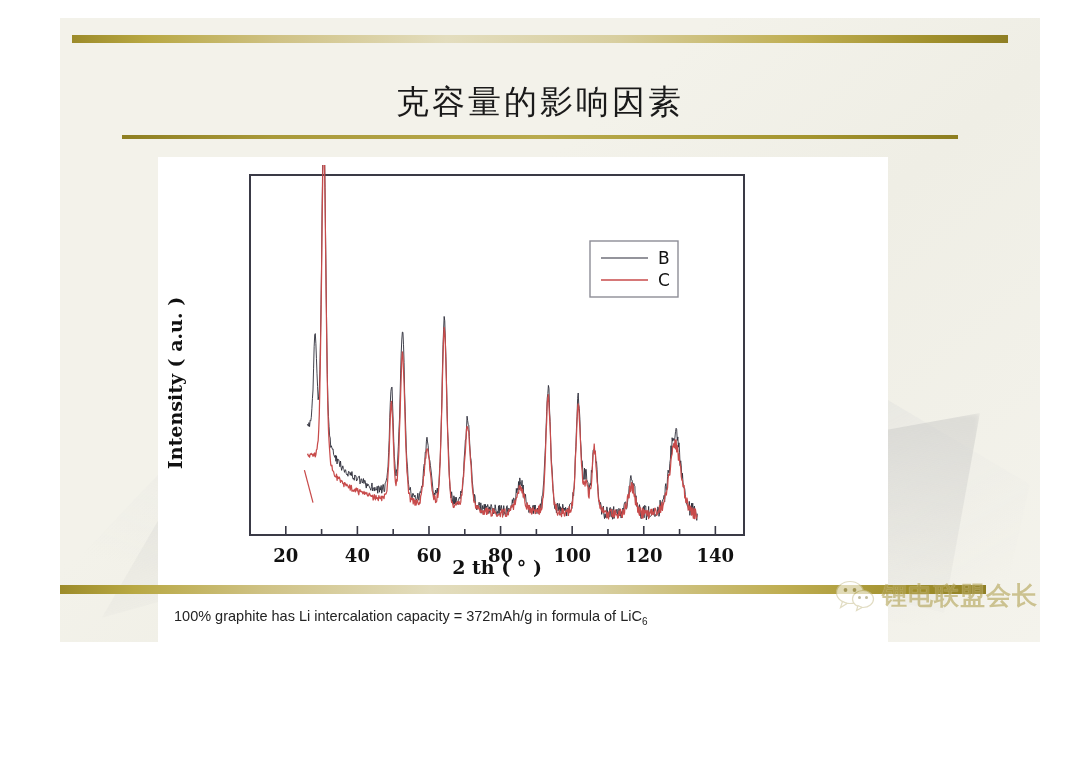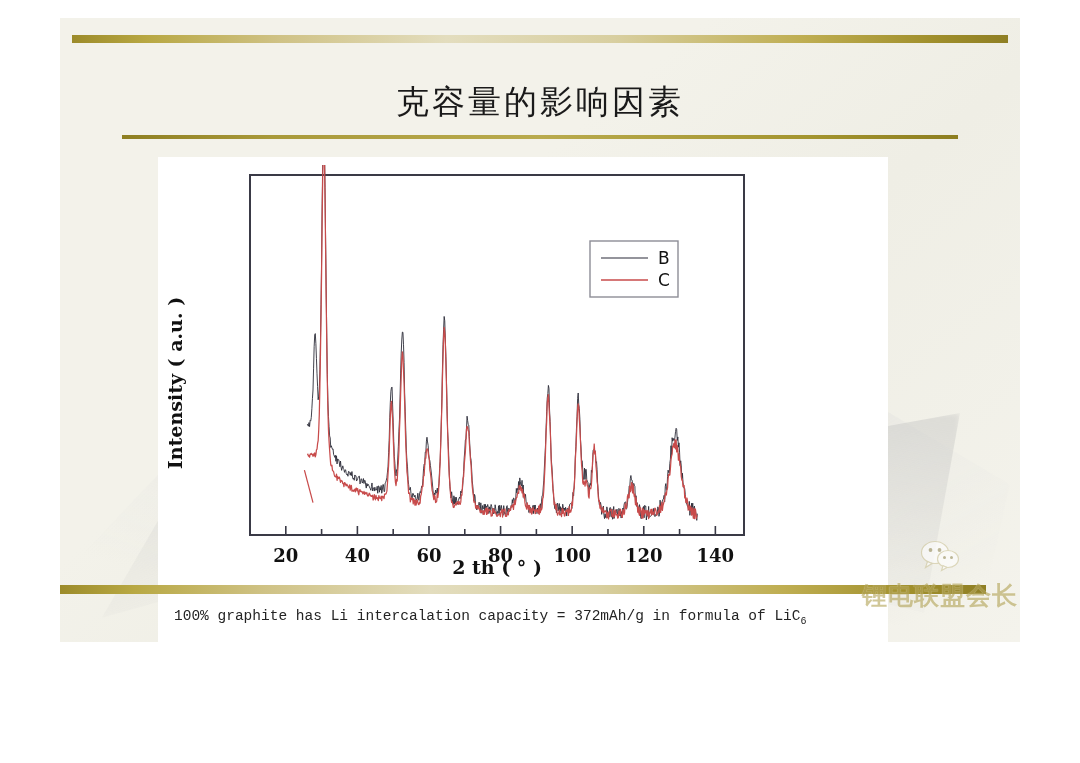--- a/index.html
+++ b/index.html
@@ -24,20 +24,21 @@
 
   
   .slide-canvas {
     position: absolute;
     left: 60px;
     top: 18px;
     width: 960px;
     height: 624px;
     background: linear-gradient(140deg, #f3f2ea 0%, #f3f2ea 38%, #efeee5 60%, #f4f3ec 100%);
     overflow: hidden;
+    padding-left: 20px;
   }
 
   
   .marble {
     position: absolute;
     pointer-events: none;
   }
   .marble-left {
     left: -10px;
     top: 330px;
@@ -139,34 +140,33 @@
   .caption-block {
     position: absolute;
     left: 16px;
     top: 448px;
     width: 700px;
     color: #242424;
     font-size: 14.5px;
     line-height: 1.65;
     font-family: "Liberation Sans", sans-serif;
   }
-  .caption-line { margin: 0 0 4px 0; font-family: Liberation Mono, monospace; }
+  .caption-line { margin: 0 0 4px 0; }
   .caption-line sub { font-size: 10px; }
 
   
   .watermark {
     position: absolute;
     right: 2px;
     bottom: 30px;
     display: flex;
     align-items: center;
     gap: 7px;
     opacity: 0.62;
     pointer-events: none;
-    flex-direction: column;
   }
   .wechat-icon { display: block; }
   .watermark-text {
     font-family: "DejaVu Sans", "Liberation Sans", sans-serif;
     font-size: 25px;
     font-weight: 700;
     color: #b4a55a;
     letter-spacing: 1px;
     text-shadow: 0 0 1px rgba(255,255,255,0.9);
   }

